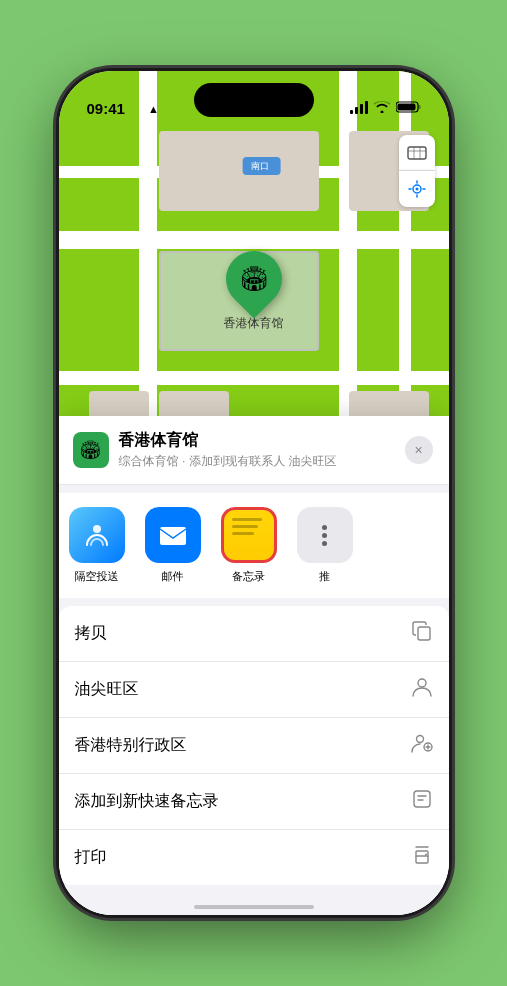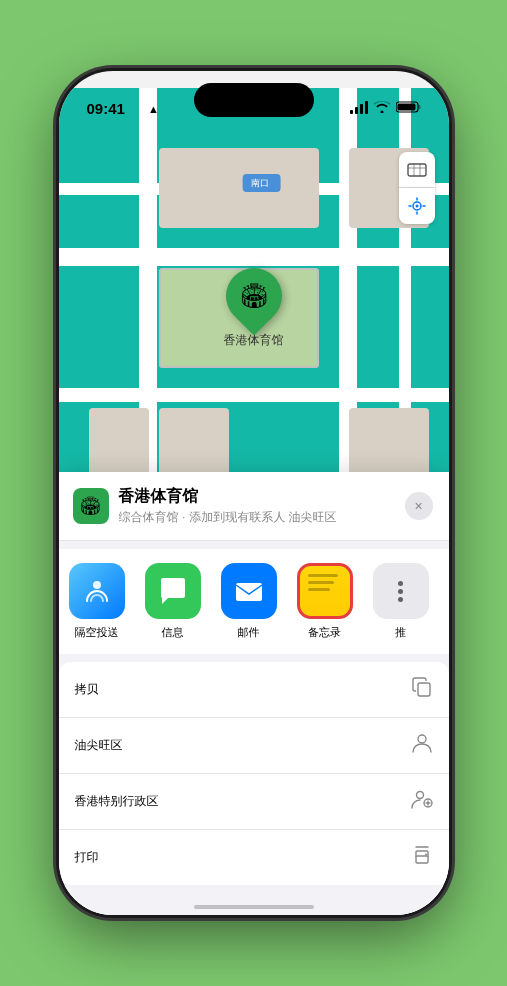--- a/index.html
+++ b/index.html
@@ -79,25 +79,25 @@
     }
 
     .wifi-icon, .battery-icon {
       color: #000;
       font-size: 13px;
     }
 
     
     .map-area {
       position: absolute;
-      top: 17px;
+      top: 0;
       left: 0;
       right: 0;
       height: 430px;
-      background: #14b8a6;
+      background: #84cc16;
       overflow: hidden;
     }
 
     .map-road-h {
       position: absolute;
       height: 18px;
       background: #fff;
       left: 0; right: 0;
     }
 
@@ -335,21 +335,21 @@
       padding: 14px 16px;
       border-bottom: 1px solid #e5e5ea;
       cursor: pointer;
     }
 
     .menu-item:last-child {
       border-bottom: none;
     }
 
     .menu-item-label {
-      font-size: 12px;
+      font-size: 16px;
       color: #000;
     }
 
     .menu-item-icon {
       font-size: 20px;
       color: #888;
     }
 
     
     .home-indicator {
@@ -463,28 +463,20 @@
         <div class="share-action-icon airdrop">
           <svg width="32" height="32" viewBox="0 0 32 32" fill="none">
             <circle cx="16" cy="10" r="4" fill="white" opacity="0.9"></circle>
             <path d="M6 26c0-5.5 4.5-10 10-10s10 4.5 10 10" stroke="white" stroke-width="2" fill="none" stroke-linecap="round"></path>
             <path d="M10 26c0-3.3 2.7-6 6-6s6 2.7 6 6" stroke="white" stroke-width="2" fill="none" stroke-linecap="round" opacity="0.7"></path>
           </svg>
         </div>
         <span class="share-action-label">隔空投送</span>
       </div>
 
-      <div class="share-action-item">
-        <div class="share-action-icon messages">
-          <svg width="34" height="34" viewBox="0 0 34 34">
-            <path d="M5 6C5 4.9 5.9 4 7 4H27C28.1 4 29 4.9 29 6V22C29 23.1 28.1 24 27 24H12L6 30V24H7C5.9 24 5 23.1 5 22V6Z" fill="white"></path>
-          </svg>
-        </div>
-        <span class="share-action-label">信息</span>
-      </div>
 
       <div class="share-action-item">
         <div class="share-action-icon mail">
           <svg width="34" height="34" viewBox="0 0 34 34">
             <rect x="4" y="9" width="26" height="18" rx="2" fill="white"></rect>
             <path d="M4 11L17 20L30 11" stroke="#007aff" stroke-width="1.5" fill="none"></path>
           </svg>
         </div>
         <span class="share-action-label">邮件</span>
       </div>
@@ -537,20 +529,29 @@
         <span class="menu-item-icon">
           <svg width="22" height="22" viewBox="0 0 22 22" fill="none">
             <circle cx="9" cy="7" r="3.5" stroke="#888" stroke-width="1.4" fill="none"></circle>
             <path d="M1 20c0-4.4 3.6-8 8-8" stroke="#888" stroke-width="1.4" fill="none" stroke-linecap="round"></path>
             <circle cx="17" cy="15" r="4" stroke="#888" stroke-width="1.4" fill="none"></circle>
             <path d="M15 15h4M17 13v4" stroke="#888" stroke-width="1.4" stroke-linecap="round"></path>
           </svg>
         </span>
       </div>
 
+      <div class="menu-item">
+        <span class="menu-item-label">添加到新快速备忘录</span>
+        <span class="menu-item-icon">
+          <svg width="22" height="22" viewBox="0 0 22 22" fill="none">
+            <rect x="3" y="3" width="16" height="16" rx="3" stroke="#888" stroke-width="1.4" fill="none"></rect>
+            <path d="M7 8h8M7 12h5" stroke="#888" stroke-width="1.4" stroke-linecap="round"></path>
+          </svg>
+        </span>
+      </div>
 
       <div class="menu-item" style="border-bottom:none;">
         <span class="menu-item-label">打印</span>
         <span class="menu-item-icon">
           <svg width="22" height="22" viewBox="0 0 22 22" fill="none">
             <rect x="5" y="12" width="12" height="7" rx="1" stroke="#888" stroke-width="1.4" fill="none"></rect>
             <path d="M5 13V8C5 7.4 5.4 7 6 7H16C16.6 7 17 7.4 17 8V13" stroke="#888" stroke-width="1.4" fill="none"></path>
             <path d="M5 3H17" stroke="#888" stroke-width="1.4" stroke-linecap="round"></path>
             <circle cx="15" cy="10.5" r="1" fill="#888"></circle>
           </svg>

